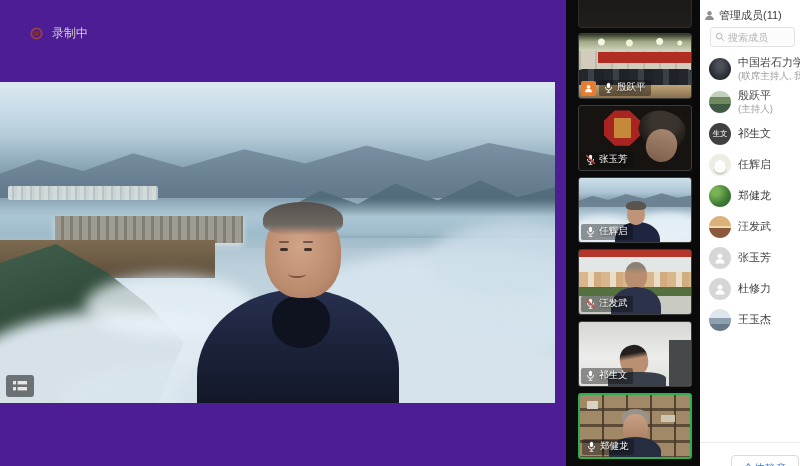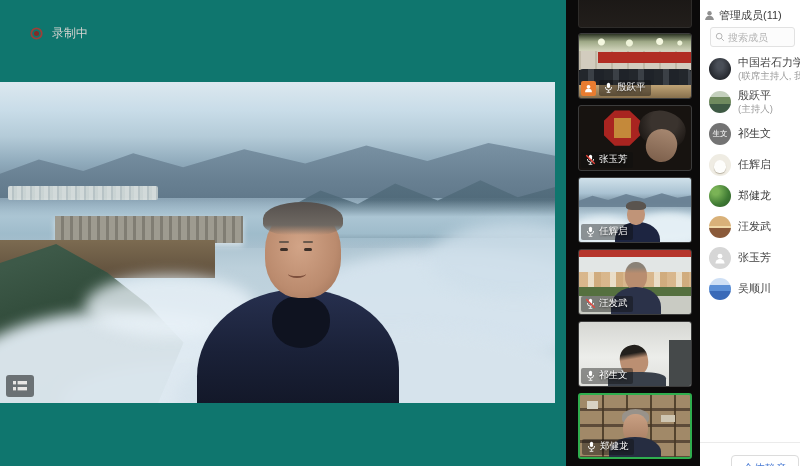--- a/index.html
+++ b/index.html
@@ -1,21 +1,21 @@
 <!DOCTYPE html>
 <html><head>
 <meta charset="utf-8">
 <style>
   * { box-sizing: border-box; margin: 0; padding: 0; }
   html,body { background:#000; }
   body { font-family: "Liberation Sans", "DejaVu Sans", sans-serif; }
   .app { position:relative; width:800px; height:466px; overflow:hidden; background:#35312f; }
 
   
-  .stage { position:absolute; left:0; top:0; width:566px; height:466px; background:#0f766e; }
+  .stage { position:absolute; left:0; top:0; width:566px; height:466px; background:#4c1d95; }
   .recording { position:absolute; left:30px; top:25px; display:flex; align-items:center; gap:9px; }
   .recording span { font-size:12px; color:#d8d4d1; }
 
   .main-video { position:absolute; left:0; top:82px; width:555px; height:321px; overflow:hidden;
     background:linear-gradient(180deg,#dce8ef 0%,#c8dce8 9%,#b4cbd8 17%,#90abbc 25%,#7b93a5 31%,#9db7c7 42%,#bcd0db 58%,#cddde6 100%); }
   .ridge1 { position:absolute; left:0; top:52px; width:100%; height:64px; background:linear-gradient(180deg,#7b93a5,#5f7789);
     clip-path:polygon(0 62%,7% 40%,15% 58%,24% 30%,33% 52%,44% 24%,55% 46%,66% 18%,77% 42%,88% 14%,100% 34%,100% 100%,0 100%); opacity:.95; }
   .ridge2 { position:absolute; left:52%; top:88px; width:48%; height:68px; background:linear-gradient(180deg,#577181,#46606f);
     clip-path:polygon(0 55%,12% 30%,26% 50%,40% 20%,56% 45%,72% 15%,86% 40%,100% 25%,100% 100%,0 100%); opacity:.9; }
   .water { position:absolute; left:0; top:118px; width:100%; height:48px; background:linear-gradient(180deg,rgba(172,198,212,.0),#abc5d3 35%,#9fbccb 70%,rgba(160,185,200,.4)); }
@@ -133,21 +133,21 @@
   .mrow.tall { height:33px; }
   .avatar { width:22px; height:22px; border-radius:50%; flex:0 0 22px; overflow:hidden; position:relative;
     display:flex; align-items:center; justify-content:center; }
   .avatar span { font-size:7.5px; color:#fff; }
   .mtext { display:flex; flex-direction:column; justify-content:center; overflow:hidden; }
   .mname { font-size:11px; color:#404040; white-space:nowrap; }
   .mrole { font-size:9.5px; color:#9b9b9b; white-space:nowrap; }
   .av-default { background:#d6d6d6; }
   .av-society { background:radial-gradient(at 50% 35%,#4a4f58 20%,#22252b 75%); }
   .av-valley { background:linear-gradient(180deg,#c4d0bd 0 25%,#6f8a5e 25% 60%,#3e5a44 60% 100%); }
-  .av-blue { background:#737373; }
+  .av-blue { background:#404040; }
   .av-rabbit { background:#efece3; }
   .av-rabbit::after { content:""; position:absolute; left:5px; top:6px; width:12px; height:13px; border-radius:50% 50% 45% 45%;
     background:#fdfdfb; box-shadow:0 1px 1px rgba(150,140,120,.6); }
   .av-foliage { background:radial-gradient(at 30% 30%,#7ab356 15%,#3f7a34 60%,#2c5a24 100%); }
   .av-sunset { background:linear-gradient(180deg,#d9b179 0 45%,#f0d9a8 45% 55%,#8a5a3a 55% 100%); }
   .av-portrait { background:radial-gradient(at 50% 38%,#9a9a9a 12%,#565656 55%,#2e2e2e 100%); }
   .av-mountain { background:linear-gradient(180deg,#dfe6eb 0 40%,#8da0b0 40% 70%,#67798a 70% 100%); }
   .av-city { background:linear-gradient(180deg,#cfe0f5 0 30%,#5b8fd6 30% 60%,#3a6ab8 60% 100%); }
   .panel-footer-line { position:absolute; left:0; top:442px; width:100px; height:1px; background:#ebebeb; }
   .mute-all-btn { position:absolute; left:31px; top:455px; width:68px; height:26px; border:1px solid #dcdcdc;
@@ -389,23 +389,34 @@
           <svg width="12" height="12" viewBox="0 0 12 12">
             <circle cx="6" cy="4.2" r="2.4" fill="#fff"></circle>
               <path d="M1.4 11.6 a4.6 4.6 0 0 1 9.2 0 z" fill="#fff"></path>
           </svg>
         </div>
         <div class="mtext">
             <div class="mname">张玉芳</div>
           </div>
       </div>
       <div class="mrow">
-        <div class="avatar av-city"></div>
-        <div class="mtext">
-            <div class="mname">吴顺川</div>
+        <div class="avatar av-default">
+          <svg width="12" height="12" viewBox="0 0 12 12">
+            <circle cx="6" cy="4.2" r="2.4" fill="#fff"></circle>
+              <path d="M1.4 11.6 a4.6 4.6 0 0 1 9.2 0 z" fill="#fff"></path>
+          </svg>
+        </div>
+        <div class="mtext">
+            <div class="mname">杜修力</div>
+          </div>
+      </div>
+      <div class="mrow">
+        <div class="avatar av-mountain"></div>
+        <div class="mtext">
+            <div class="mname">王玉杰</div>
           </div>
       </div>
     </div>
 
     <div class="panel-footer-line"></div>
     <button class="mute-all-btn">全体静音</button>
   </div>
 </div>
 
 </body></html>

